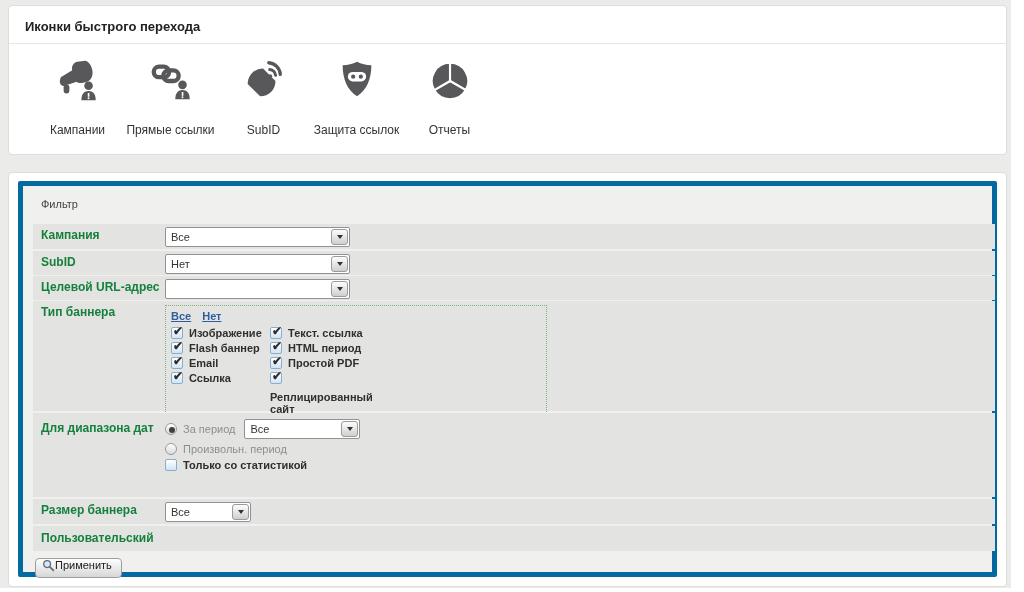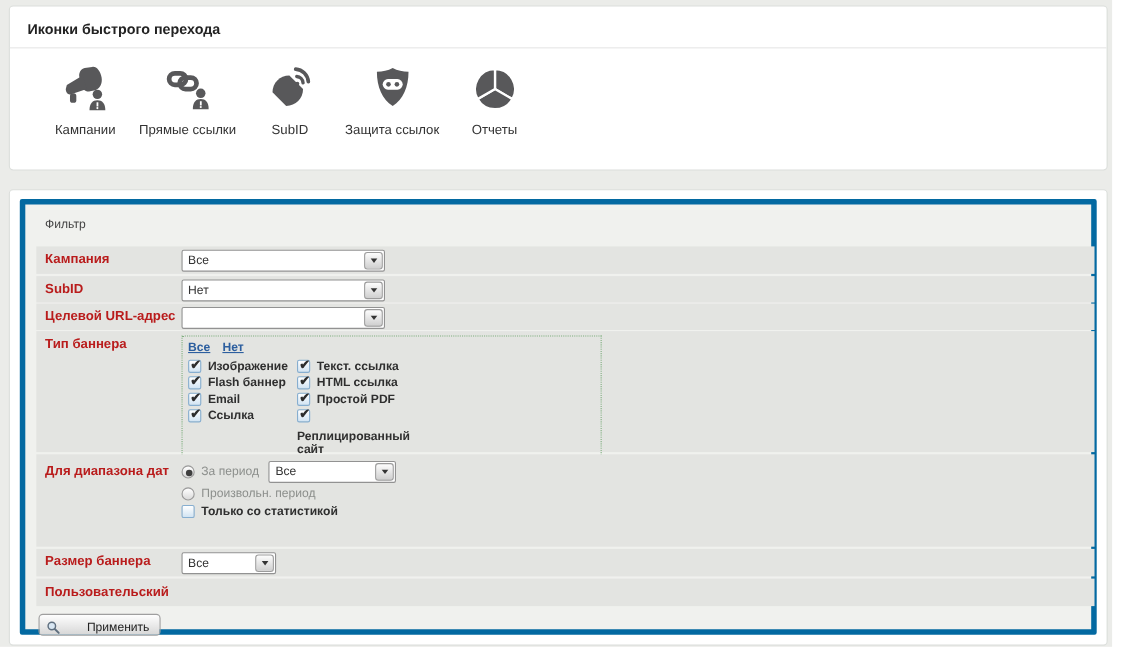--- a/index.html
+++ b/index.html
@@ -6,33 +6,33 @@
   html,body { width:1024px; height:592px; background:#ffffff; overflow:hidden;
               font-family:"Liberation Sans", sans-serif; }
   .page { position:absolute; left:0; top:0; width:1011px; height:588px; background:#ebece9; }
 
   
   .panel-top { position:absolute; left:8px; top:5px; width:999px; height:150px;
                background:#ffffff; border:1px solid #dbdedb; border-radius:4px; }
   .panel-top-title { padding:13px 16px 9px 16px; font-size:13px; font-weight:bold; color:#222;
                      border-bottom:1px solid #e6e6e6; }
   .qa-row { display:flex; margin:14px 0 0 22px; }
-  .qa-item { width:93px; display:flex; flex-direction:column; align-items:center; cursor:pointer; }
+  .qa-item { width:93px; display:flex; flex-direction:column; align-items:center; cursor:pointer;gap:12px; }
   .qa-item svg { width:46px; height:46px; display:block; }
   .qa-label { margin-top:7px; font-size:12px; color:#333; white-space:nowrap; }
 
   
   .panel-filter { position:absolute; left:8px; top:172px; width:999px; height:415px;
                   background:#ffffff; border:1px solid #dbdedb; border-radius:4px; }
   .filter-inner { position:absolute; left:9px; top:8px; width:979px; height:396px;
                   background:#f0f1ee; border:5px solid #0369a1; border-radius:2px; }
   .filter-title { position:absolute; left:18px; top:12px; font-size:11px; color:#444; }
 
   .frow { position:absolute; left:10px; width:962px; background:#e3e4e1; display:flex; }
-  .frow .lbl { width:132px; padding:5px 0 0 8px; font-size:12px; font-weight:bold; color:#b91c1c; line-height:13px; }
+  .frow .lbl { width:132px; padding:5px 0 0 8px; font-size:12px; font-weight:bold; color:#15803d; line-height:13px; }
   .frow .fld { padding-top:3px; }
 
   
   .combo { position:relative; height:20px; background:#ffffff; border:1px solid #929292;
            border-radius:2px; font-size:11px; line-height:18px; color:#333; padding-left:5px; cursor:pointer; }
   .combo .combo-btn { position:absolute; right:1px; top:1px; width:17px; height:16px;
            background:linear-gradient(#fdfdfd,#cfcfcf); border:1px solid #9b9b9b; border-radius:3px;
            display:flex; align-items:center; justify-content:center; }
   .caret { width:0; height:0; border-left:3.5px solid transparent; border-right:3.5px solid transparent;
            border-top:4.5px solid #333; }
@@ -58,21 +58,21 @@
   .bt-links { display:flex; gap:11px; margin-bottom:5px; }
   .bt-links a { font-size:11px; font-weight:bold; color:#2d5f9f; text-decoration:underline; cursor:pointer; }
   .bt-grid { display:flex; }
   .bt-col { display:flex; flex-direction:column; gap:3px; }
   .bt-col1 { width:99px; }
   .repl-label { width:110px; margin-top:4px; font-size:11px; font-weight:bold; color:#2f2f2f; line-height:12px; }
 
   .dark-link { font-size:11px; font-weight:bold; color:#222; text-decoration:underline; cursor:pointer; }
 
   
-  .apply-btn { position:absolute; left:12px; top:372px; display:flex; align-items:flex-end; gap:24px;
+  .apply-btn { position:absolute; left:12px; top:372px; display:flex; align-items:flex-start; gap:0;
                height:20px; padding:0 9px 0 6px; background:linear-gradient(#fefefe,#d7d7d7);
                border:1px solid #9f9f9f; border-radius:4px; font-size:11px; color:#222; cursor:pointer; }
 
   .stack { display:flex; flex-direction:column; }
 </style>
 </head>
 <body>
 
 <div class="page">
 
@@ -224,21 +224,21 @@
                     <span class="cblabel">Ссылка</span>
                   </div>
               </div>
               <div class="bt-col">
                 <div class="cbrow">
                     <span class="cb checked"></span>
                     <span class="cblabel">Текст. ссылка</span>
                   </div>
                 <div class="cbrow">
                     <span class="cb checked"></span>
-                    <span class="cblabel">HTML ссылка</span>
+                    <span class="cblabel">HTML период</span>
                   </div>
                 <div class="cbrow">
                     <span class="cb checked"></span>
                     <span class="cblabel">Простой PDF</span>
                   </div>
                 <div class="cbrow">
                     <span class="cb checked"></span>
                   </div>
                 <div class="repl-label">Реплицированный сайт</div>
               </div>

